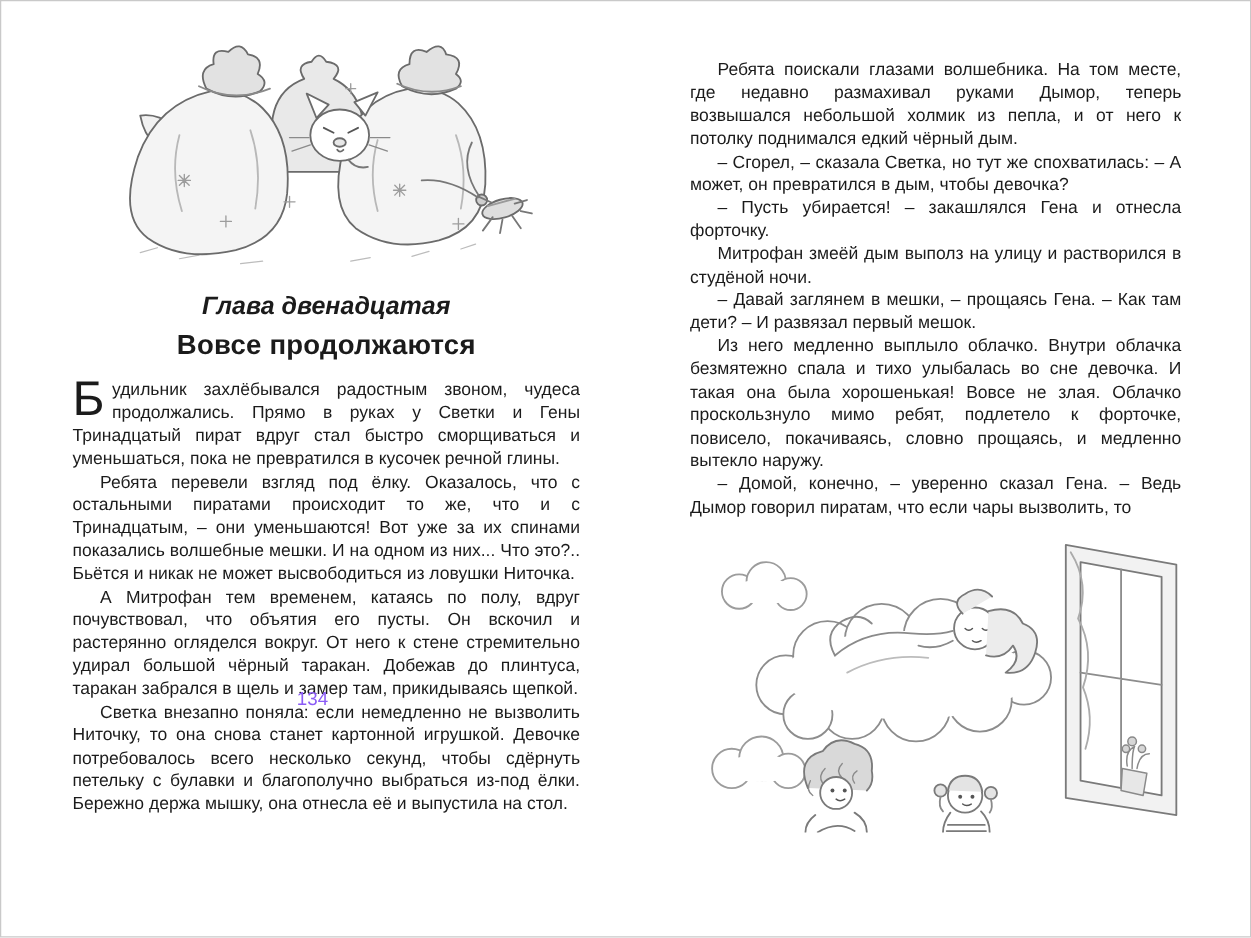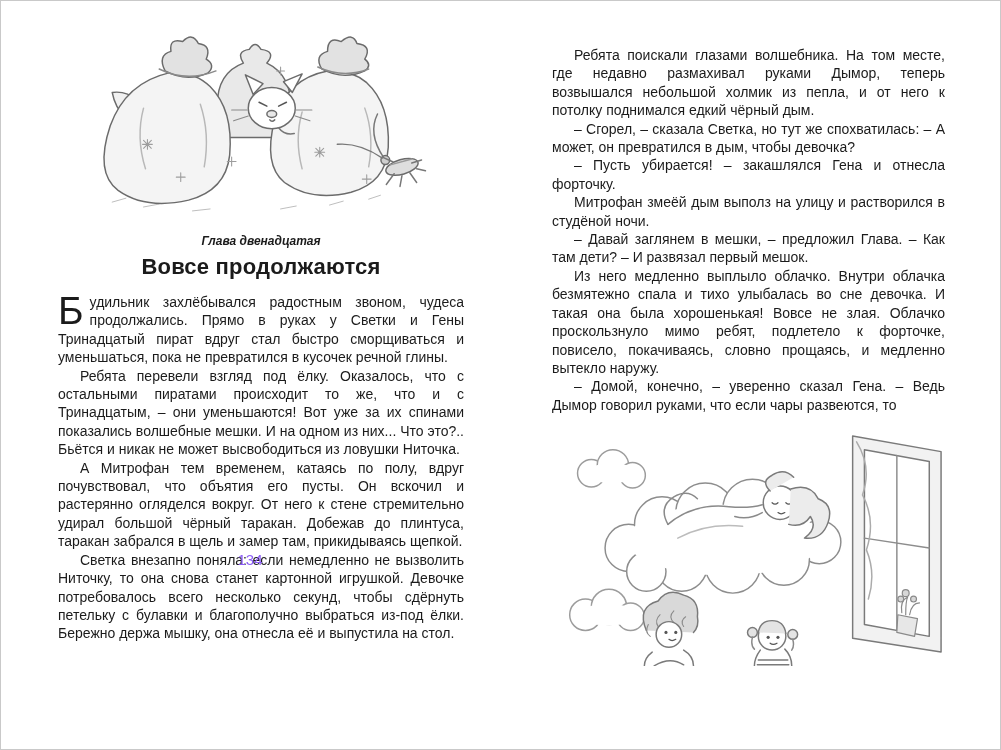--- a/index.html
+++ b/index.html
@@ -19,21 +19,21 @@
     .spread { display: flex; width: 1001px; height: 750px; }
     .page { position: relative; height: 600px; }
     .page.left  { width: 500px; padding: 10px 36px 0 58px; }
     .page.right { width: 501px; padding: 46px 56px 0 52px; }
 
     .illus-top { text-align: center; height: 216px; overflow: hidden; }
     .illus-bottom { text-align: center; margin-top: 8px; }
 
     .chapter-label {
       text-align: center; font-weight: bold; font-style: italic;
-      font-size: 12px; margin-top: 8px;
+      font-size: 20px; margin-top: 8px;
     }
     .chapter-title {
       text-align: center; font-weight: bold; font-size: 22px;
       margin: 6px 0 13px; letter-spacing: .2px;
     }
 
     .body p {
       font-size: 14px; line-height: 18.4px;
       text-align: justify; hyphens: auto;
     }
@@ -114,23 +114,23 @@
     <div class="page-number">134</div>
   </div>
 
   <div class="page right">
 
     <div class="body">
       <p class="indent">Ребята поискали глазами волшебника. На том месте, где недавно размахивал руками Дымор, теперь возвышался небольшой холмик из пепла, и от него к потолку поднимался едкий чёрный дым.</p>
       <p class="indent">– Сгорел, – сказала Светка, но тут же спохватилась: – А может, он превратился в дым, чтобы девочка?</p>
       <p class="indent">– Пусть убирается! – закашлялся Гена и отнесла форточку.</p>
       <p class="indent">Митрофан змеёй дым выполз на улицу и растворился в студёной ночи.</p>
-      <p class="indent">– Давай заглянем в мешки, – предложил Глава. – Как там дети? – И развязал первый мешок.</p>
+      <p class="indent">– Давай заглянем в мешки, – прощаясь Гена. – Как там дети? – И развязал первый мешок.</p>
       <p class="indent">Из него медленно выплыло облачко. Внутри облачка безмятежно спала и тихо улыбалась во сне девочка. И такая она была хорошенькая! Вовсе не злая. Облачко проскользнуло мимо ребят, подлетело к форточке, повисело, покачиваясь, словно прощаясь, и медленно вытекло наружу.</p>
-      <p class="indent">– Домой, конечно, – уверенно сказал Гена. – Ведь Дымор говорил руками, что если чары развеются, то</p>
+      <p class="indent">– Домой, конечно, – уверенно сказал Гена. – Ведь Дымор говорил пиратам, что если чары вызволить, то</p>
     </div>
 
     <div class="illus-bottom">
       <svg viewBox="0 0 400 248" width="393" height="244" aria-hidden="true">
         <g fill="none" stroke="#7a7a7a" stroke-width="1.5" stroke-linecap="round" stroke-linejoin="round">
           <path d="M306 14 L396 30 L396 234 L306 220 Z" fill="#f2f2f2"></path>
           <path d="M318 28 L384 40 L384 218 L318 206 Z" fill="#ffffff"></path>
           <path d="M318 118 L384 128 M351 34 L351 212" stroke="#8d8d8d"></path>
           <path d="M310 20 q16 26 6 54 q14 26 4 56 q10 24 2 50" stroke="#ababab"></path>
           <g stroke="#8a8a8a" stroke-width="1.2">

